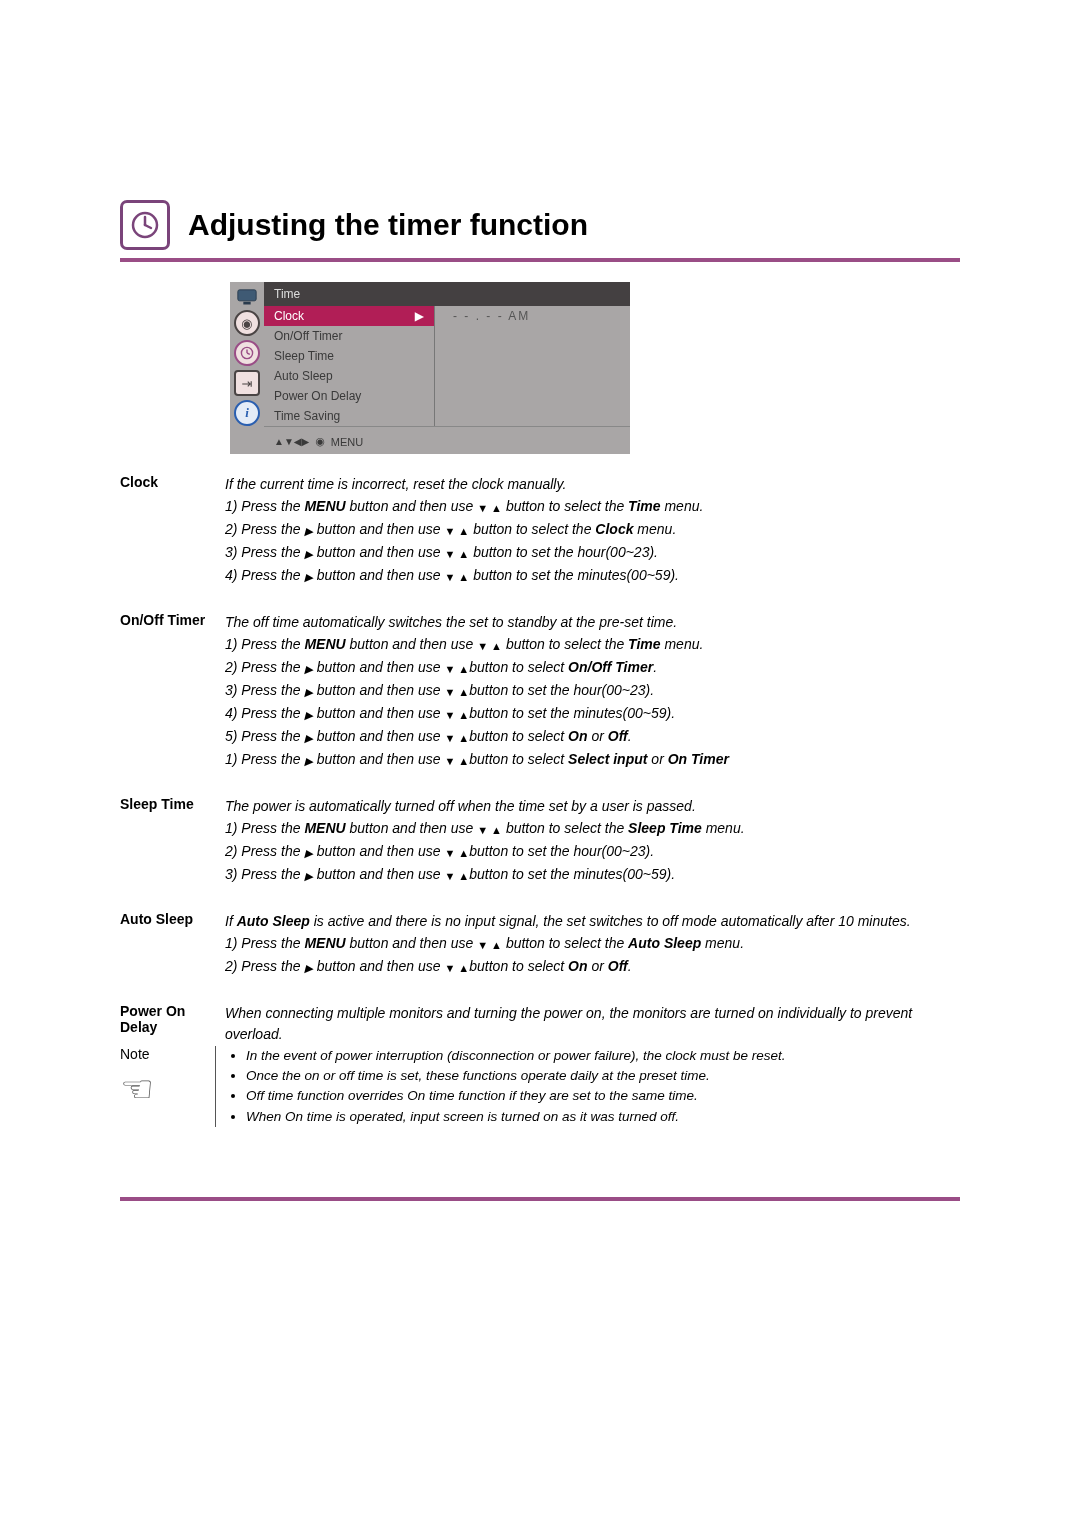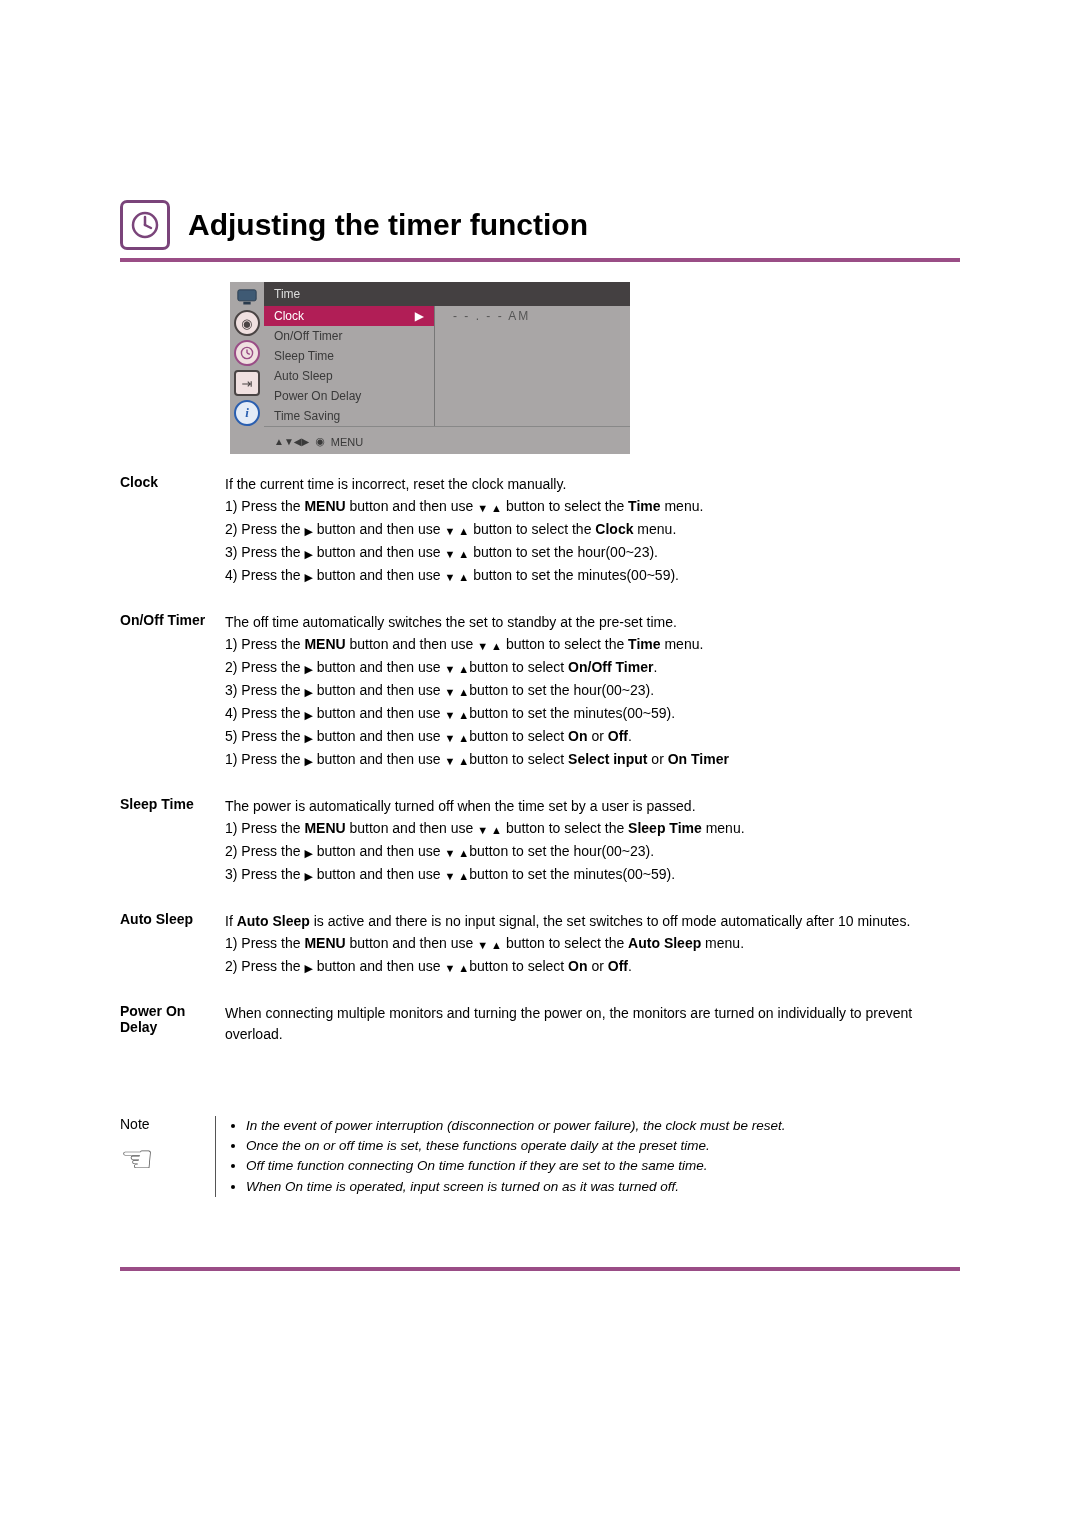--- a/index.html
+++ b/index.html
@@ -143,33 +143,33 @@
   .desc-label {
     width: 105px;
     flex-shrink: 0;
     font-weight: bold;
     font-size: 14px;
   }
   .desc-body {
     flex: 1;
     font-size: 14px;
     line-height: 1.45;
+    font-style: italic;
   }
   .desc-body p {
     margin: 0 0 2px 0;
   }
   .inline-glyph {
     display: inline-block;
     vertical-align: -1px;
     font-size: 11px;
   }
   .note-section {
     display: flex;
     align-items: flex-start;
-    margin-top: 70px;
     justify-content: space-between;
   }
   .note-left {
     width: 85px;
     flex-shrink: 0;
     font-size: 14px;
     padding-right: 10px;
   }
   .note-hand {
     margin-top: 8px;
@@ -352,21 +352,21 @@
   <div class="note-section">
     <div class="note-left">
       <div>Note</div>
       <div class="note-hand">☜</div>
     </div>
     <div class="note-divider"></div>
     <div class="note-body">
       <ul>
         <li>In the event of power interruption (disconnection or power failure), the clock must be reset.</li>
         <li>Once the on or off time is set, these functions operate daily at the preset time.</li>
-        <li>Off time function connecting On time function if they are set to the same time.</li>
+        <li>Off time function overrides On time function if they are set to the same time.</li>
         <li>When On time is operated, input screen is turned on as it was turned off.</li>
       </ul>
     </div>
   </div>
 
   <div class="bottom-line"></div>
 
 </div>
 
 </body></html>

